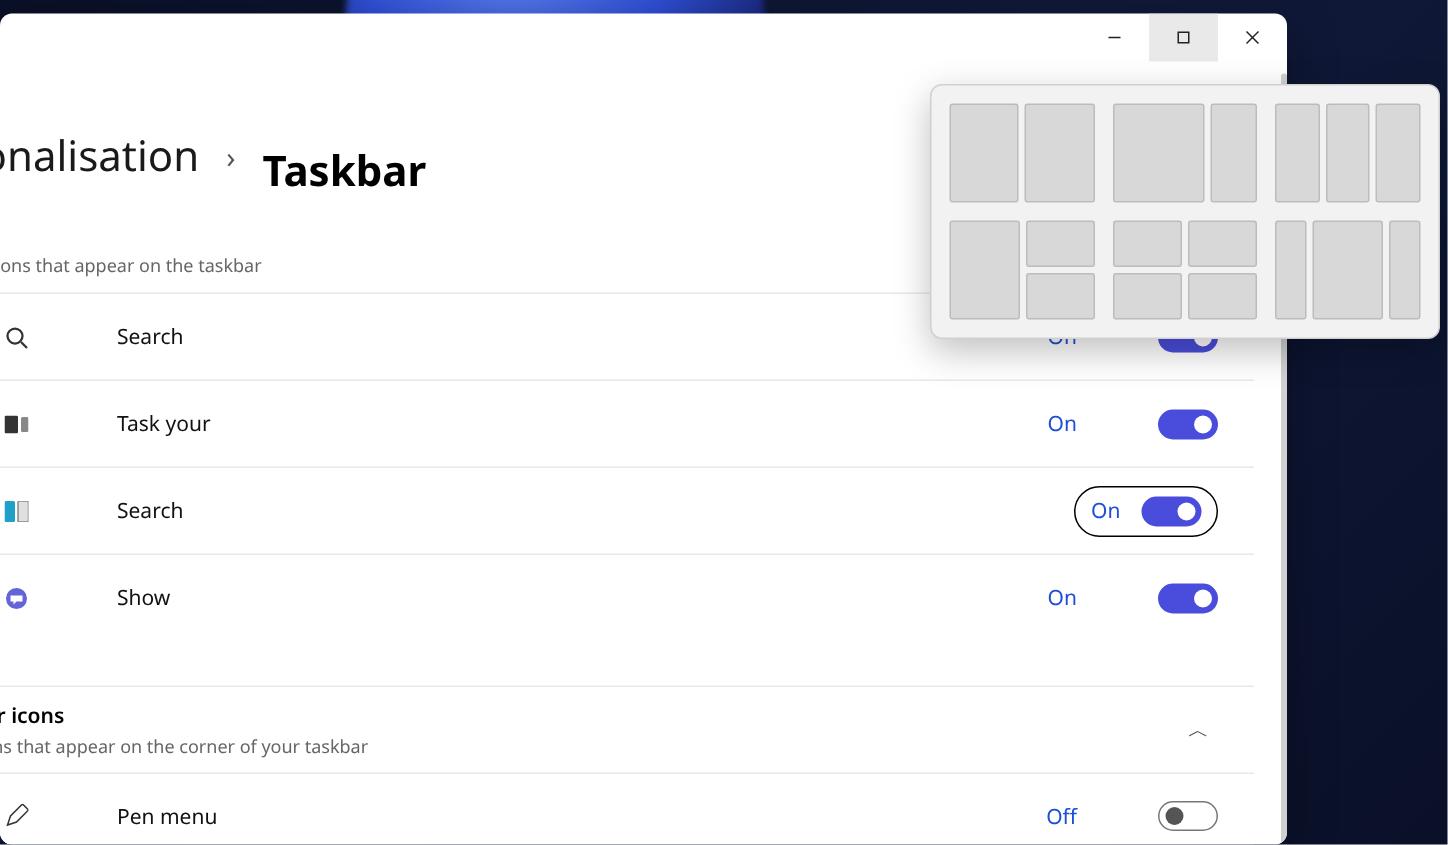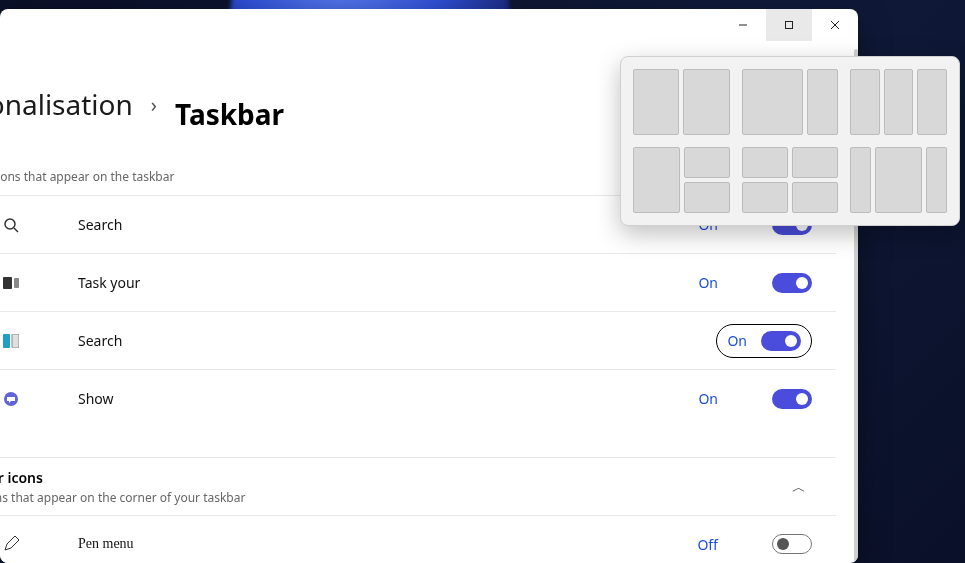--- a/index.html
+++ b/index.html
@@ -195,21 +195,21 @@
         <span class="expander-caret">︿</span>
       </div>
 
       <div class="row">
         <div class="ricon">
           <svg width="16" height="16" viewBox="0 0 16 16">
               <path d="M2 14 L4 8 L12 0 L16 4 L8 12 Z" fill="none" stroke="#333" stroke-width="1"></path>
             </svg>
         </div>
         <div class="rtext">
-          <div class="rlabel" style="flex:none;font-family:Liberation Serif, serif;">Pen menu</div>
+          <div class="rlabel" style="flex:none;">Pen menu</div>
         </div>
         <span class="state">Off</span>
         <div class="toggle off">
             <div class="knob"></div>
           </div>
       </div>
     </div>
 
   </div>
 </div>

